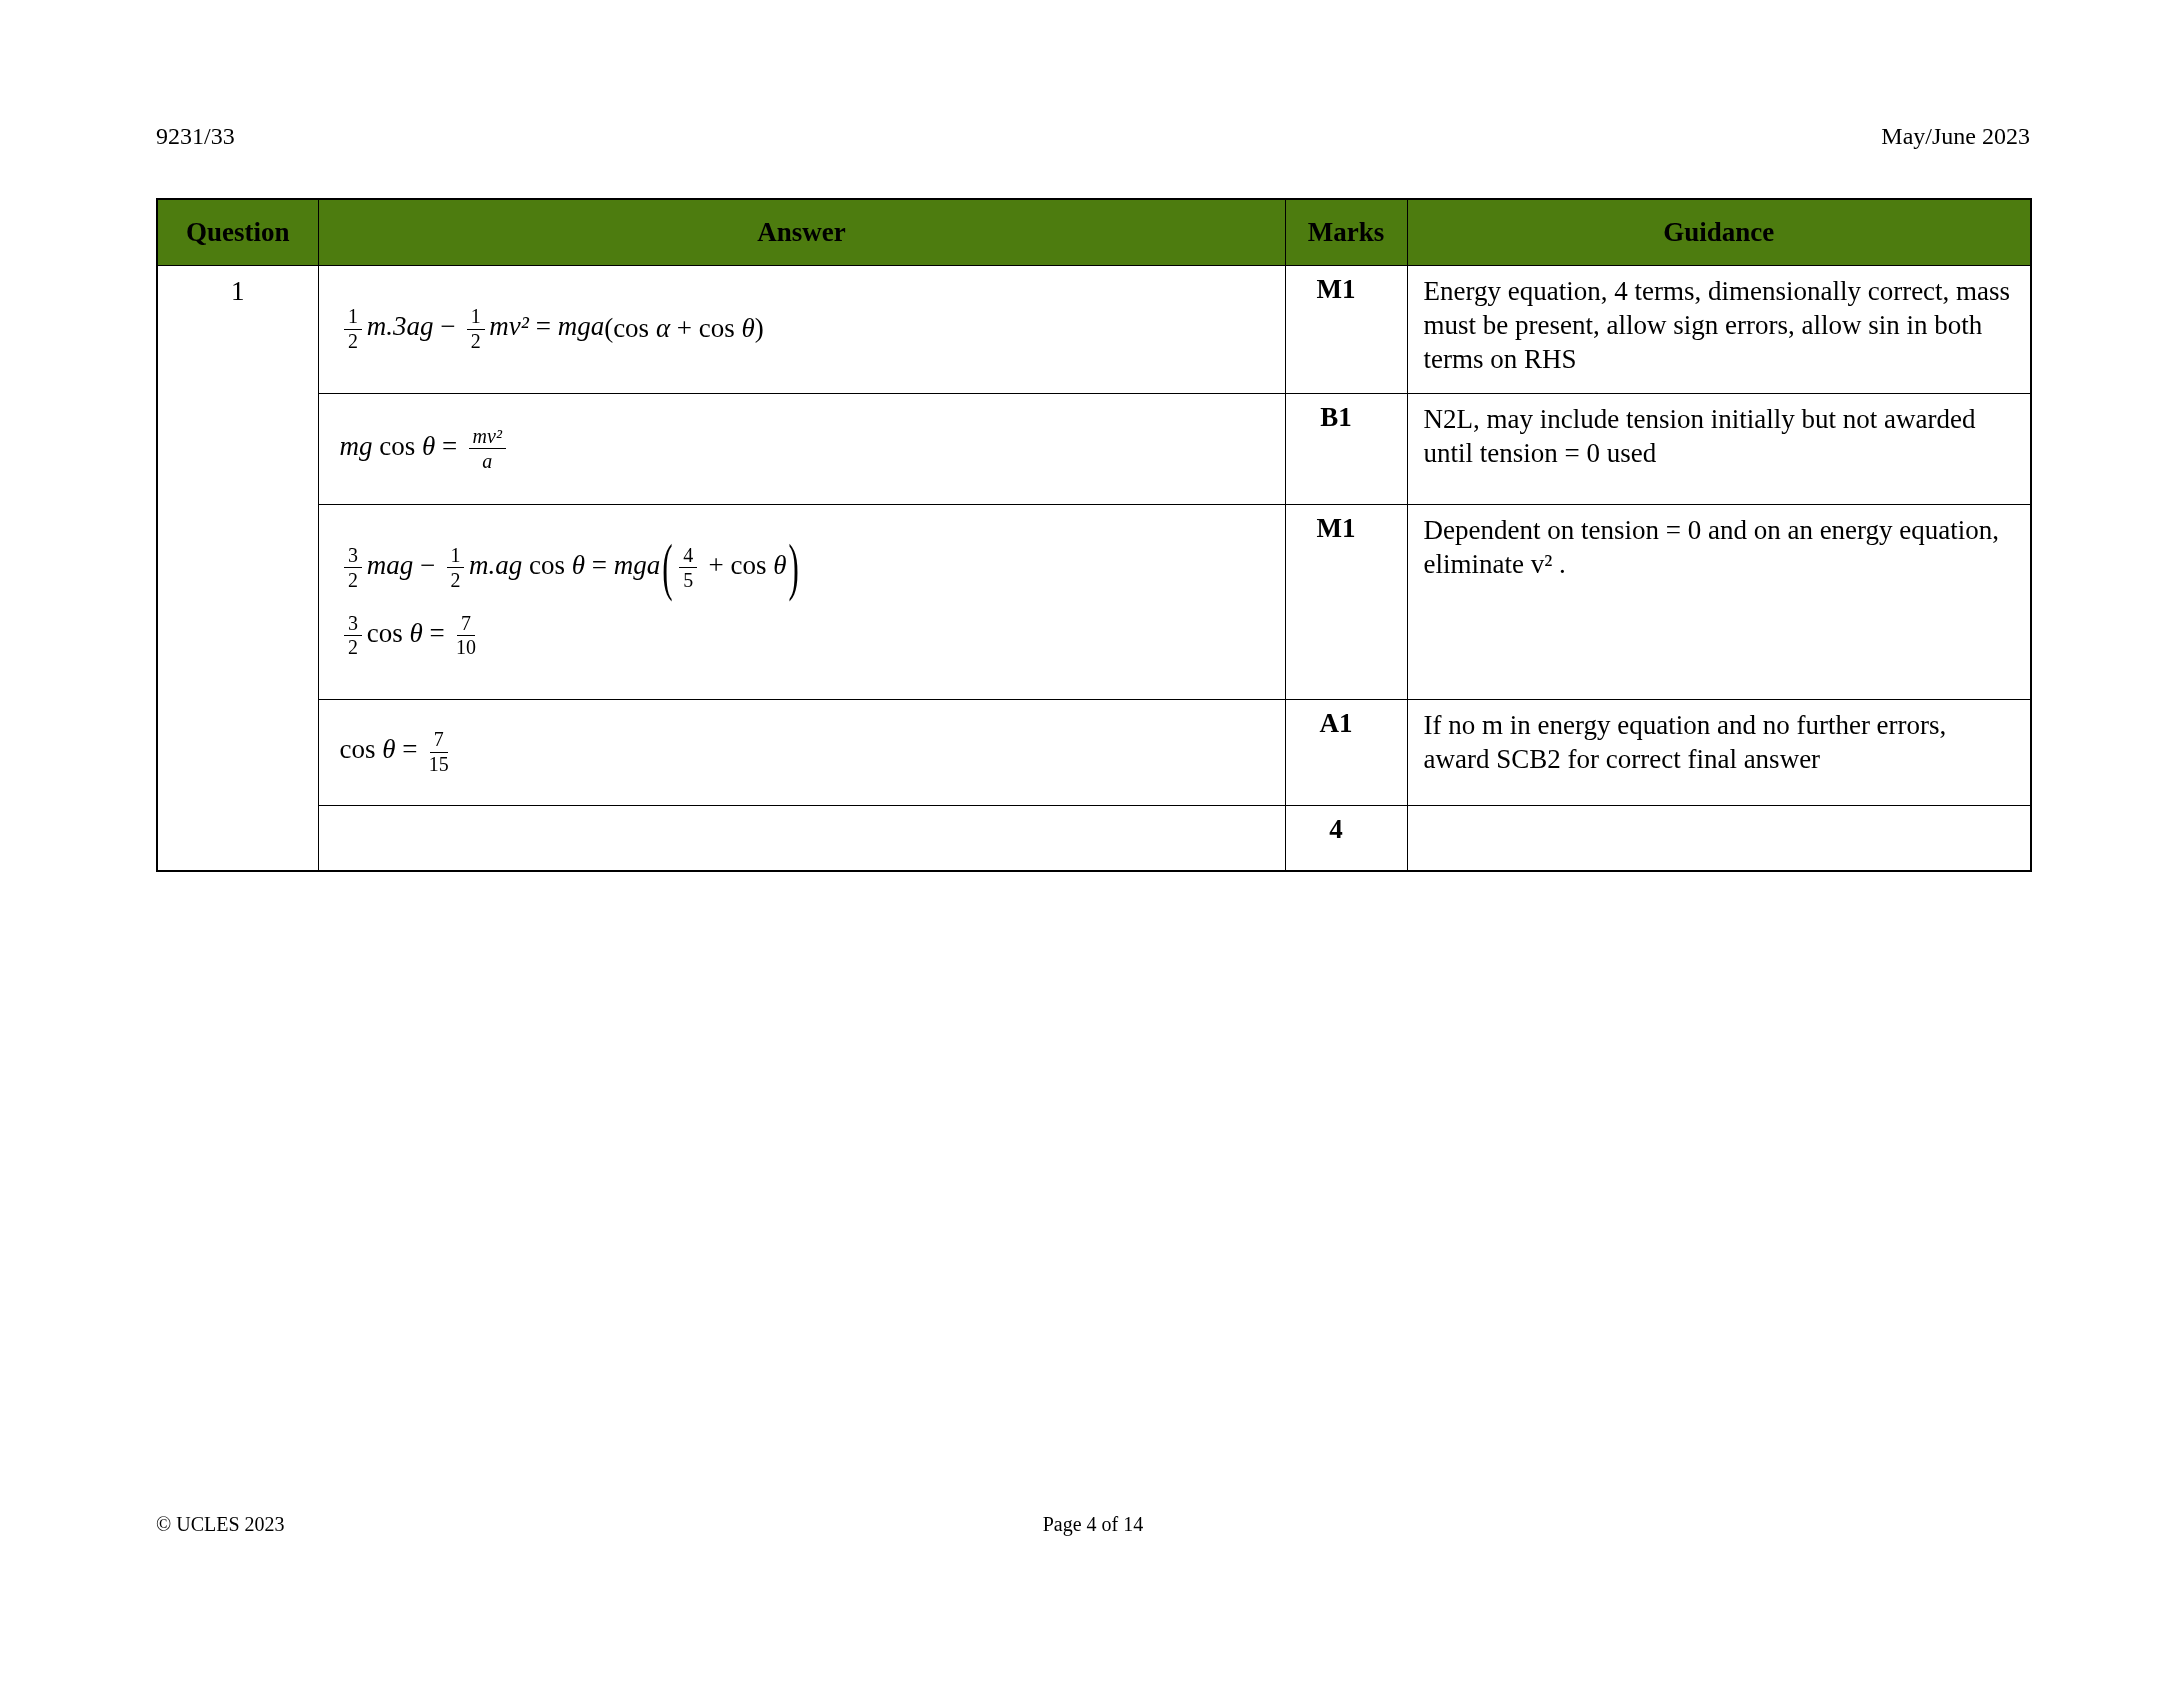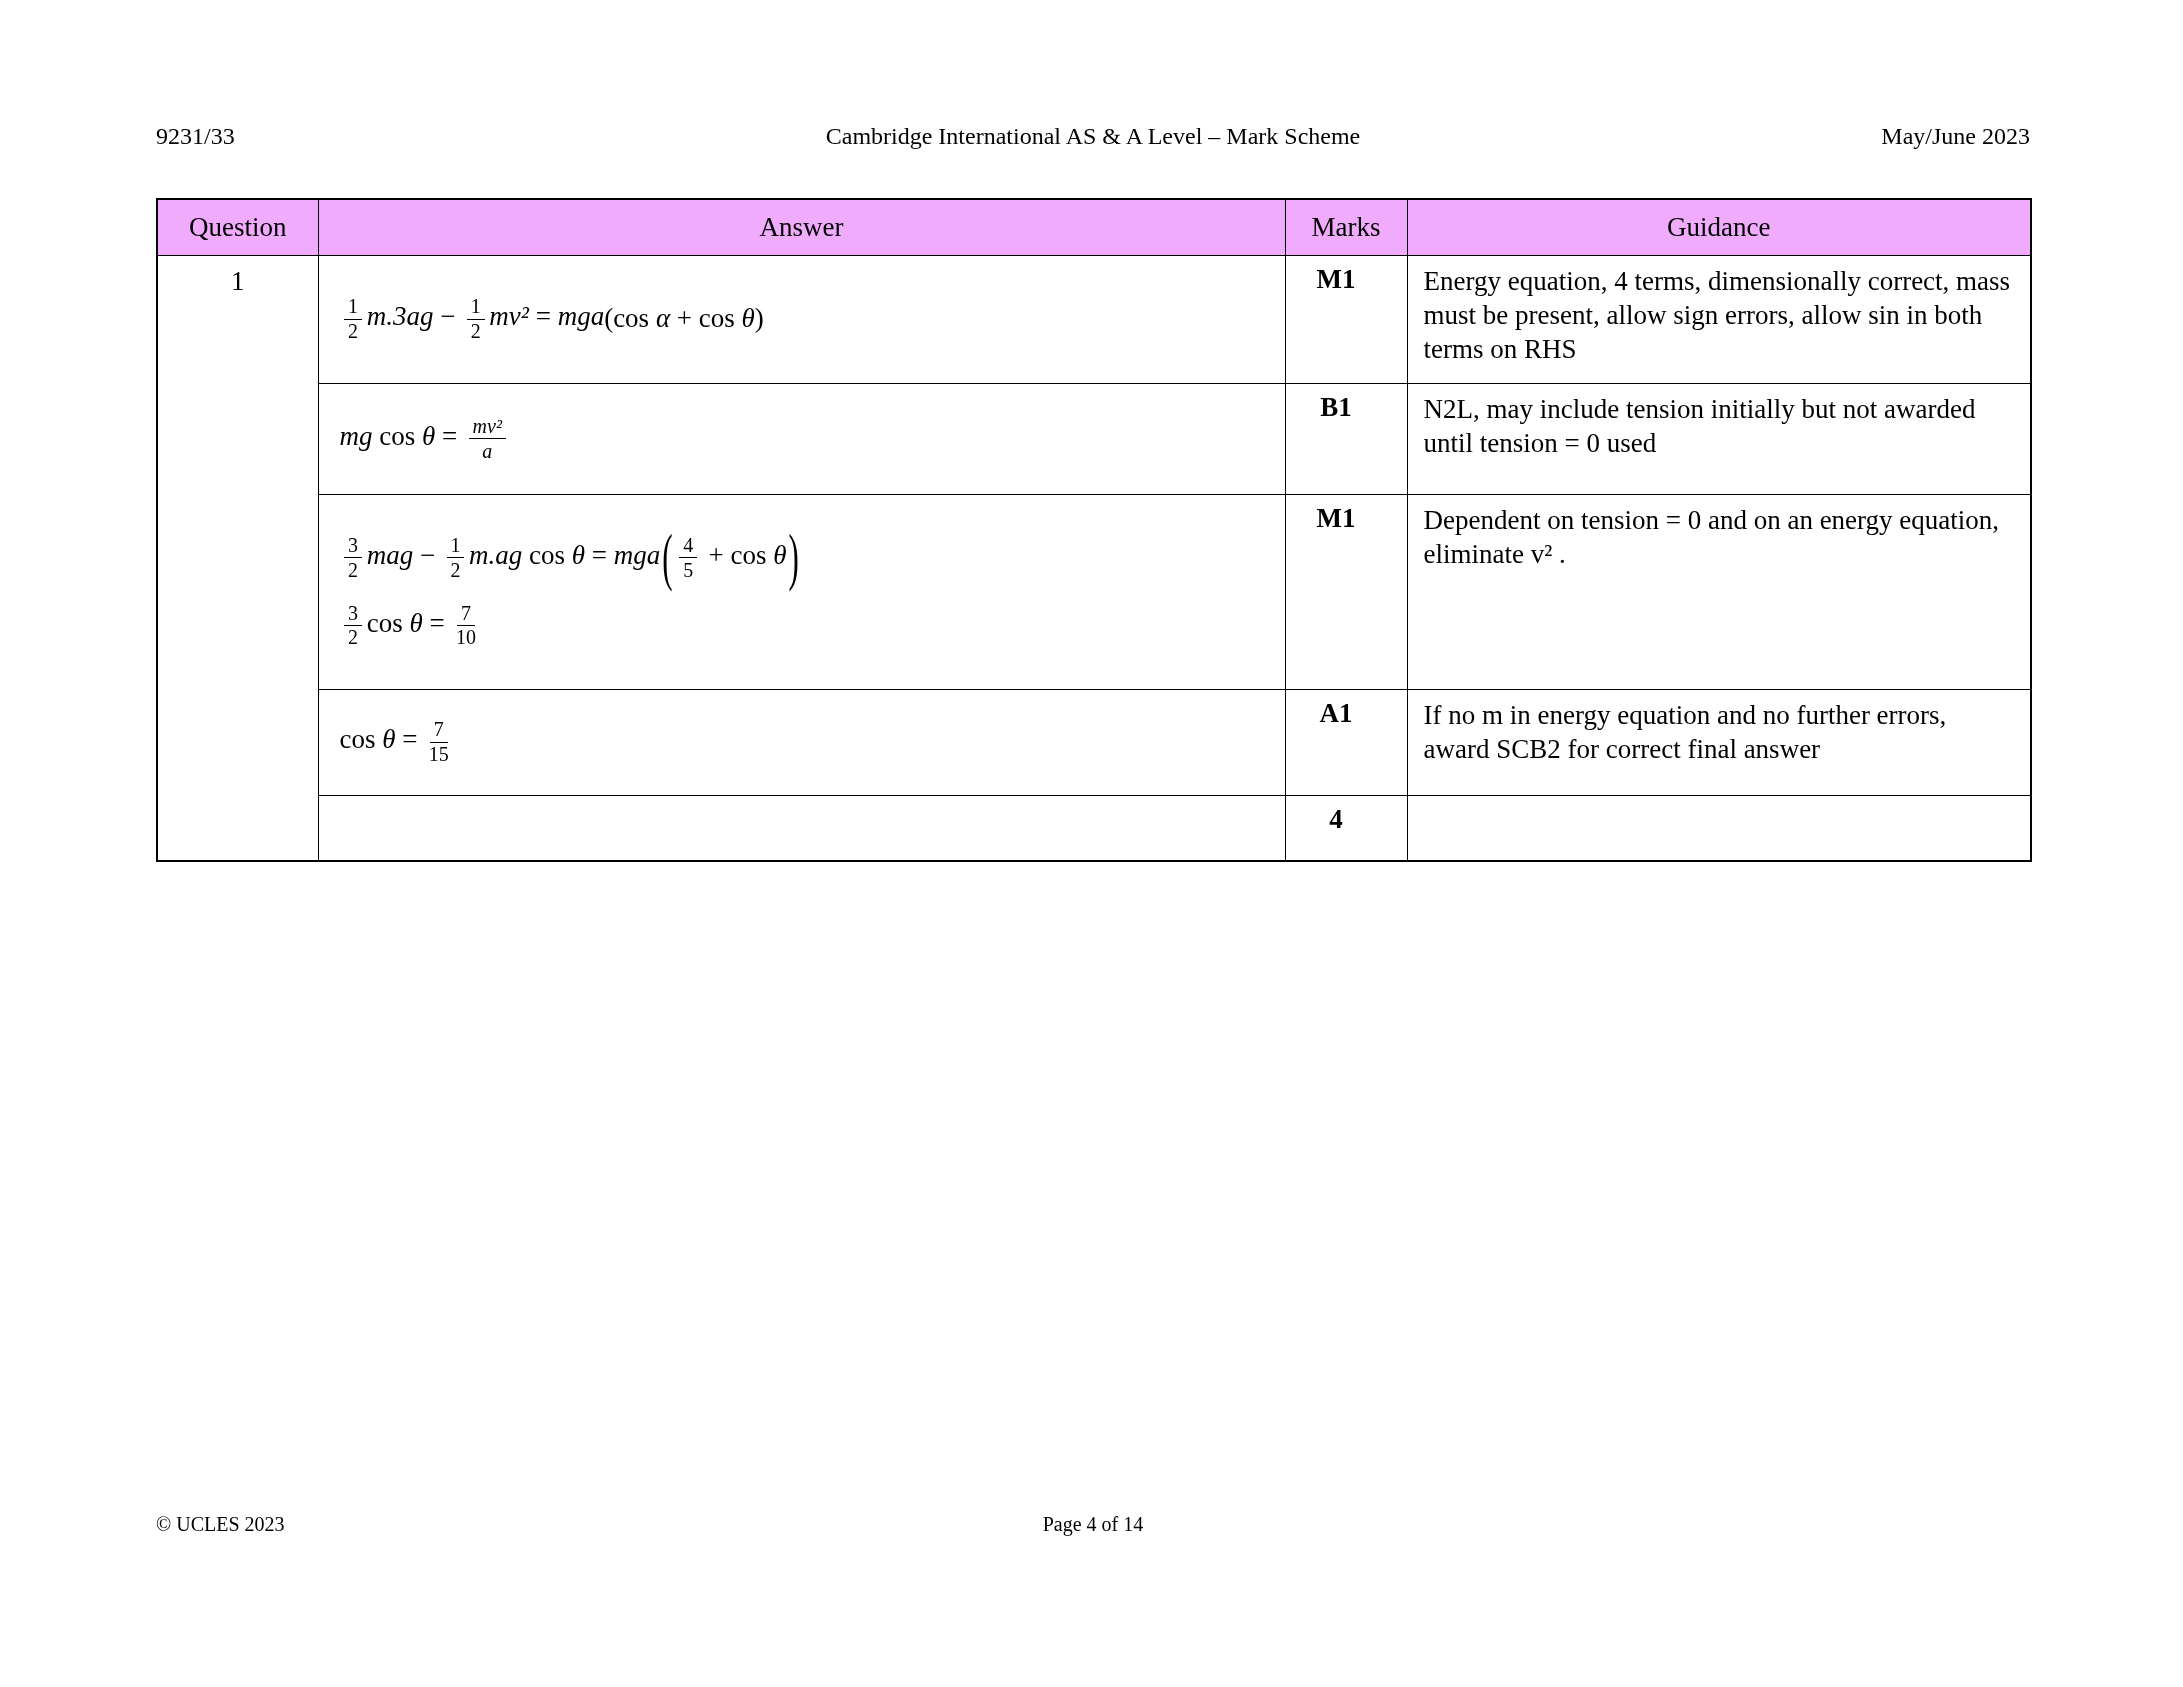--- a/index.html
+++ b/index.html
@@ -18,21 +18,21 @@
   .hdr-center { text-align:center; }
   .hdr-published { font-weight:bold; }
 
   
   .ms-table {
     position:absolute; top:198px; left:156px; width:1874px;
     border-collapse:collapse; table-layout:fixed; font-size:27px;
     border:2px solid #000;
   }
   .ms-table th, .ms-table td { border:1.3px solid #000; }
-  thead th { background:#f0abfc; font-weight:normal; height:56px; text-align:center; vertical-align:middle; }
+  thead th { background:#4d7c0f; font-weight:bold; height:66px; text-align:center; vertical-align:middle; }
   .col-q { width:161px; } .col-a { width:967px; } .col-m { width:122px; } .col-g { width:624px; }
 
   .qcell { text-align:center; vertical-align:top; padding-top:10.6px; }
   .acell { vertical-align:middle; padding:12px 13.2px 12px 21px; }
   .mcell { vertical-align:top; text-align:center; padding:8.6px 20px 0 0; font-weight:bold; }
   .gcell { vertical-align:top; padding:8px 14.6px 8px 16px; line-height:1.27; }
 
   tbody tr:nth-child(1) td { height:128px; }
   tbody tr:nth-child(2) td { height:111px; }
   tbody tr:nth-child(3) td { height:195px; }
@@ -62,21 +62,20 @@
   .ftr-center { display:block; text-align:center; }
 </style>
 </head>
 <body>
 
 <div class="page">
 
   <header class="doc-header">
     <span class="hdr-left">9231/33</span>
     <div class="hdr-center">
-      <div class="hdr-title">Cambridge International AS &amp; A Level – Mark Scheme</div>
     </div>
     <span class="hdr-right">May/June 2023</span>
   </header>
 
   <table class="ms-table">
     <colgroup>
       <col class="col-q">
         <col class="col-a">
         <col class="col-m">
         <col class="col-g">

